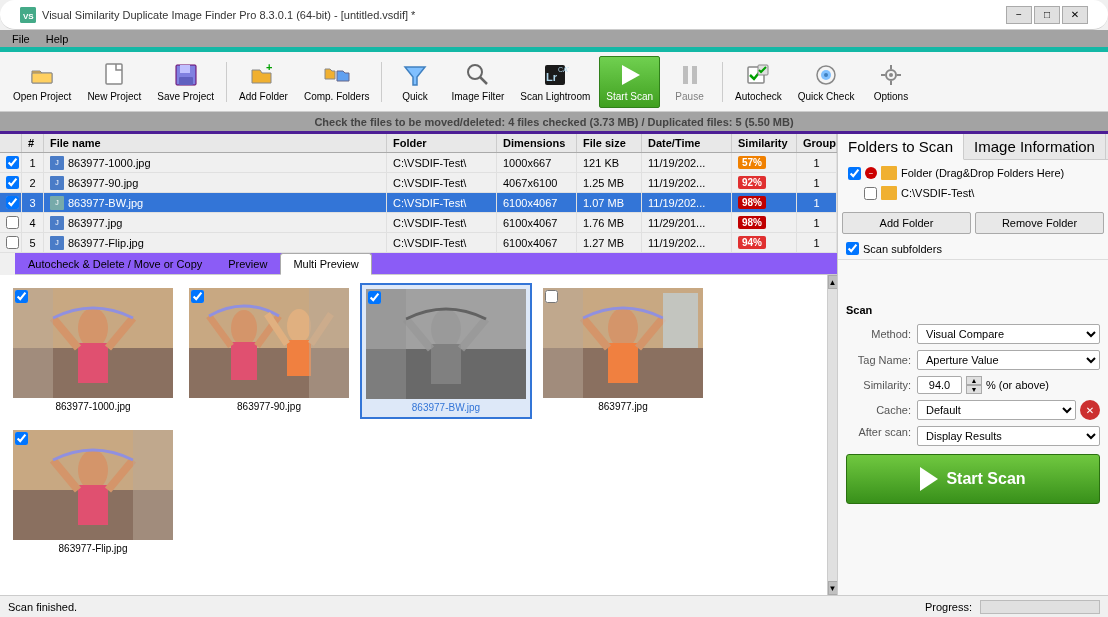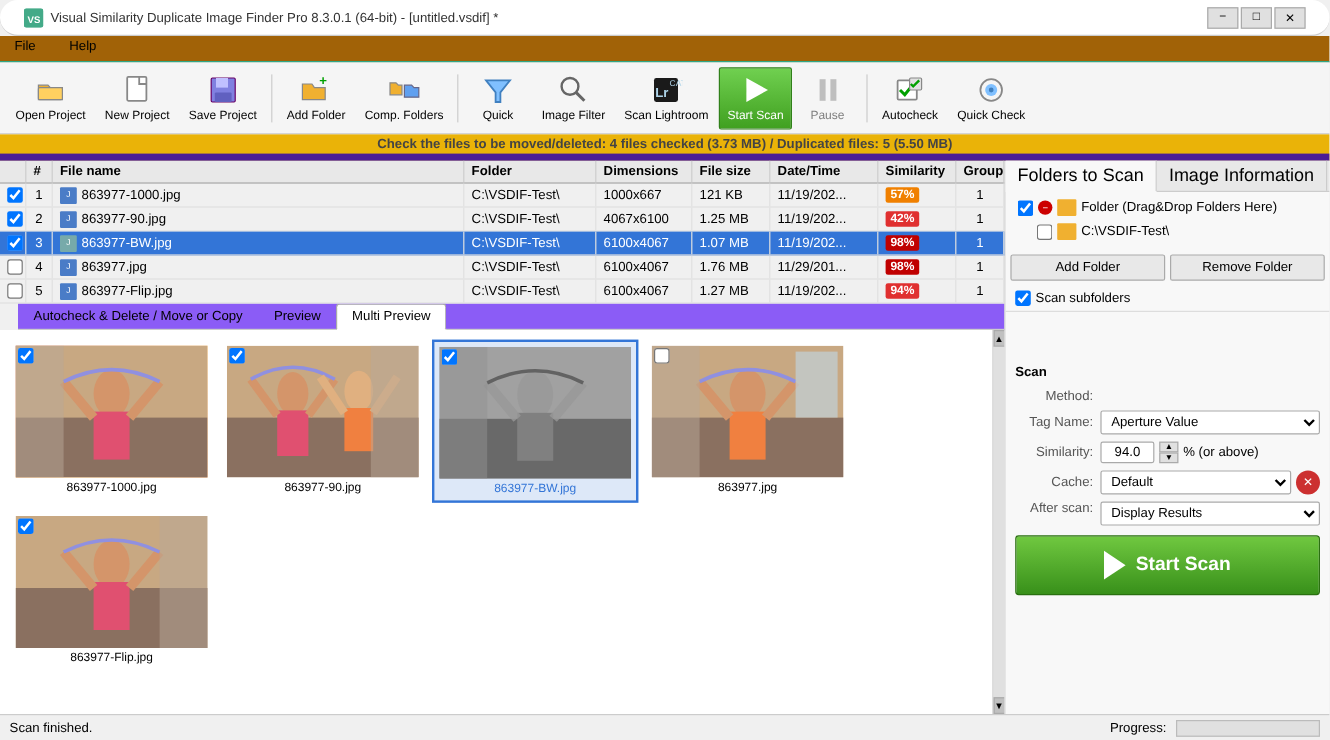--- a/index.html
+++ b/index.html
@@ -6,36 +6,36 @@
     body { font-family: 'Segoe UI', Arial, sans-serif; font-size: 11px; background: #f0f0f0; color: #000; overflow: hidden; }
     
     
     .title-bar { background: #fff; border-bottom: 1px solid #ccc; display: flex; align-items: center; padding: 4px 20px; height: 30px; border-radius: 15px; }
     .title-bar-icon { width: 16px; height: 16px; background: #4a8; border-radius: 2px; margin-right: 6px; }
     .title-bar-text { font-size: 11px; color: #333; flex: 1; }
     .title-bar-controls { display: flex; gap: 2px; }
     .title-bar-btn { width: 26px; height: 18px; background: #e0e0e0; border: 1px solid #aaa; cursor: pointer; display: flex; align-items: center; justify-content: center; font-size: 10px; }
     
     
-    .menu-bar { background: #a16207; border-bottom: 1px solid #14b8a6; display: flex; padding: 2px 4px; height: 22px; gap: 12px; }
+    .menu-bar { background: #a3a3a3; border-bottom: 5px solid #14b8a6; display: flex; padding: 2px 4px; height: 22px; }
     .menu-item { padding: 1px 8px; cursor: pointer; font-size: 11px; }
     
     
     .toolbar { background: #f5f5f5; border-bottom: 1px solid #ccc; display: flex; align-items: center; padding: 4px 6px; height: 60px; gap: 2px; }
     .tool-btn { display: flex; flex-direction: column; align-items: center; justify-content: center; padding: 4px 6px; cursor: pointer; border: 1px solid transparent; min-width: 55px; height: 52px; font-size: 10px; border-radius: 2px; }
     .tool-btn .icon { width: 28px; height: 28px; display: flex; align-items: center; justify-content: center; margin-bottom: 2px; }
     .tool-btn-label { white-space: nowrap; font-size: 10px; }
     .toolbar-sep { width: 1px; height: 40px; background: #ccc; margin: 0 3px; }
     
     
     .tool-btn-scan { background: linear-gradient(180deg, #70d050 0%, #40a020 100%); border: 1px solid #30801a; color: #fff; }
     .tool-btn-scan .icon { color: #fff; }
     
     
-    .info-bar { background: #eab308; border-bottom: 6px solid #4c1d95; padding: 3px 8px; font-size: 11px; text-align: center; font-weight: bold; color: #444; height: 22px; display: flex; align-items: center; justify-content: center; }
+    .info-bar { background: #a3a3a3; border-bottom: 3px solid #4c1d95; padding: 3px 8px; font-size: 11px; text-align: center; font-weight: bold; color: #444; height: 22px; display: flex; align-items: center; justify-content: center; }
     
     
     .main-layout { display: flex; height: calc(617px - 30px - 22px - 60px - 22px - 22px); }
     
     
     .left-panel { flex: 1; display: flex; flex-direction: column; border-right: 1px solid #ccc; }
     
     
     .file-table { flex: 0 0 auto; }
     .table-header { display: flex; background: #e8e8e8; border-bottom: 1px solid #aaa; font-size: 11px; }
@@ -278,20 +278,33 @@
     <div class="icon svg-icon">
       <svg width="28" height="28" viewBox="0 0 28 28">
           <circle cx="14" cy="14" r="9" fill="none" stroke="#888" stroke-width="1.5"></circle>
           <circle cx="14" cy="14" r="5" fill="#80c0ff"></circle>
           <circle cx="14" cy="14" r="2" fill="#4080c0"></circle>
         </svg>
     </div>
     <span class="tool-btn-label">Quick Check</span>
   </div>
 
+  <div class="tool-btn">
+    <div class="icon svg-icon">
+      <svg width="28" height="28" viewBox="0 0 28 28">
+          <circle cx="14" cy="14" r="5" fill="none" stroke="#888" stroke-width="2"></circle>
+          <circle cx="14" cy="14" r="2" fill="#888"></circle>
+          <line x1="14" y1="4" x2="14" y2="8" stroke="#888" stroke-width="2"></line>
+          <line x1="14" y1="20" x2="14" y2="24" stroke="#888" stroke-width="2"></line>
+          <line x1="4" y1="14" x2="8" y2="14" stroke="#888" stroke-width="2"></line>
+          <line x1="20" y1="14" x2="24" y2="14" stroke="#888" stroke-width="2"></line>
+        </svg>
+    </div>
+    <span class="tool-btn-label">Options</span>
+  </div>
 </div>
 
 <div class="info-bar">
   <span>Check the files to be moved/deleted: 4 files checked (3.73 MB) / Duplicated files: 5 (5.50 MB)</span>
 </div>
 
 <div class="main-layout">
 
   <div class="left-panel">
 
@@ -334,21 +347,21 @@
         <div class="td td-num">2</div>
         <div class="td td-name">
           <span style="display:inline-block;width:14px;height:14px;background:#4a7cc7;border-radius:1px;margin-right:4px;font-size:7px;color:#fff;display:inline-flex;align-items:center;justify-content:center;">J</span>
           863977-90.jpg
         </div>
         <div class="td td-folder">C:\VSDIF-Test\</div>
         <div class="td td-dim">4067x6100</div>
         <div class="td td-size">1.25 MB</div>
         <div class="td td-date">11/19/202...</div>
         <div class="td td-sim">
-            <span class="sim-badge sim-red">42%</span>
+            <span class="sim-badge sim-red">92%</span>
           </div>
         <div class="td td-group">1</div>
       </div>
 
       <div class="table-row selected">
         <div class="td td-check">
             <input type="checkbox" checked="" style="">
           </div>
         <div class="td td-num">3</div>
         <div class="td td-name">
@@ -563,20 +576,27 @@
     <div class="scan-subfolder-row">
       <input type="checkbox" checked="" style="">
       <span>Scan subfolders</span>
     </div>
 
     <div class="scan-section">
       <div class="scan-title">Scan</div>
 
       <div class="scan-row">
         <span class="scan-label">Method:</span>
+        <div class="scan-control">
+          <select class="form-select">
+            <option>Visual Compare</option>
+            <option>EXIF Compare</option>
+            <option>Name Compare</option>
+          </select>
+        </div>
       </div>
 
       <div class="scan-row">
         <span class="scan-label">Tag Name:</span>
         <div class="scan-control">
           <select class="form-select">
             <option>Aperture Value</option>
           </select>
         </div>
       </div>

